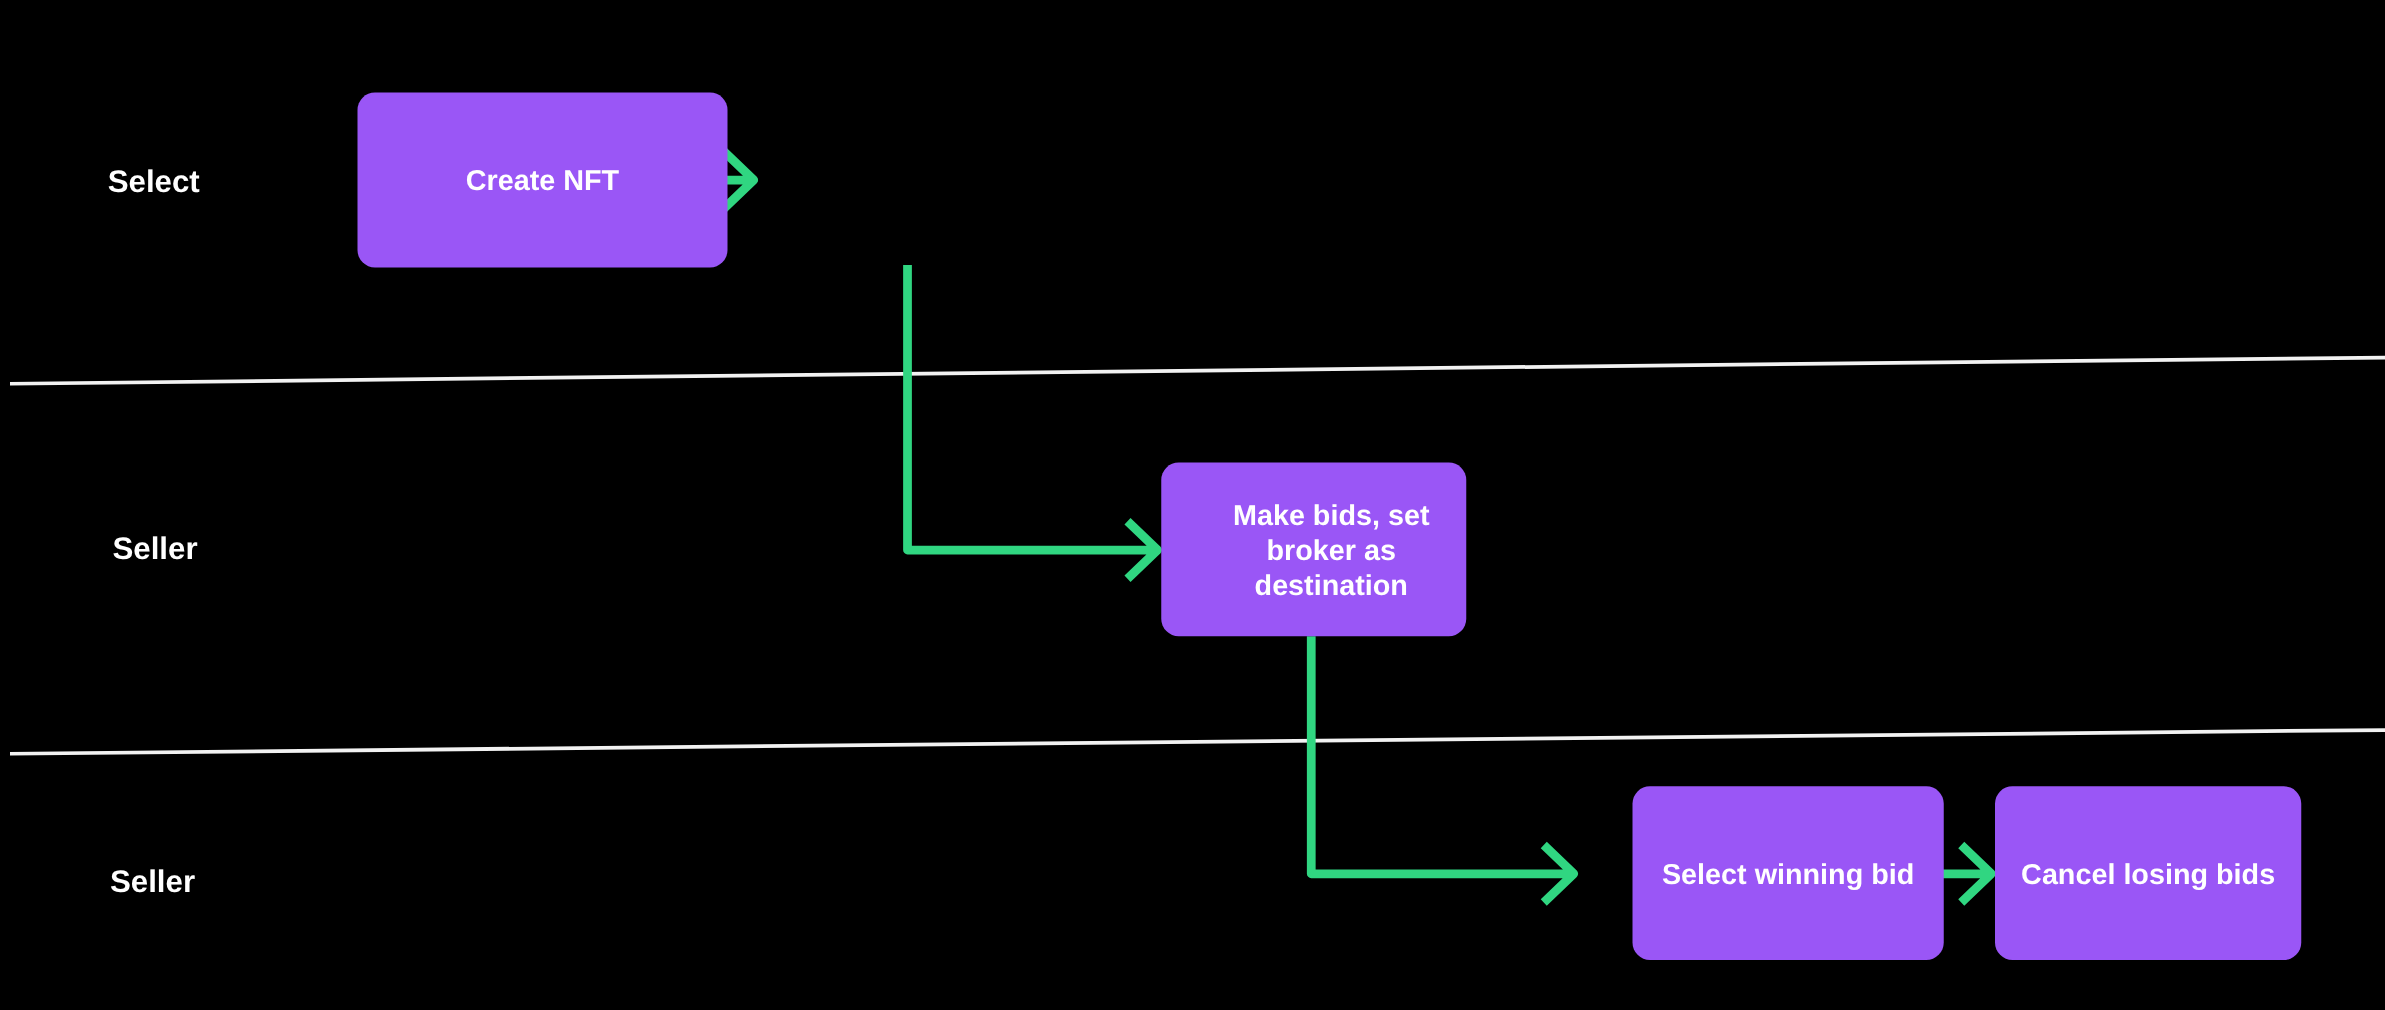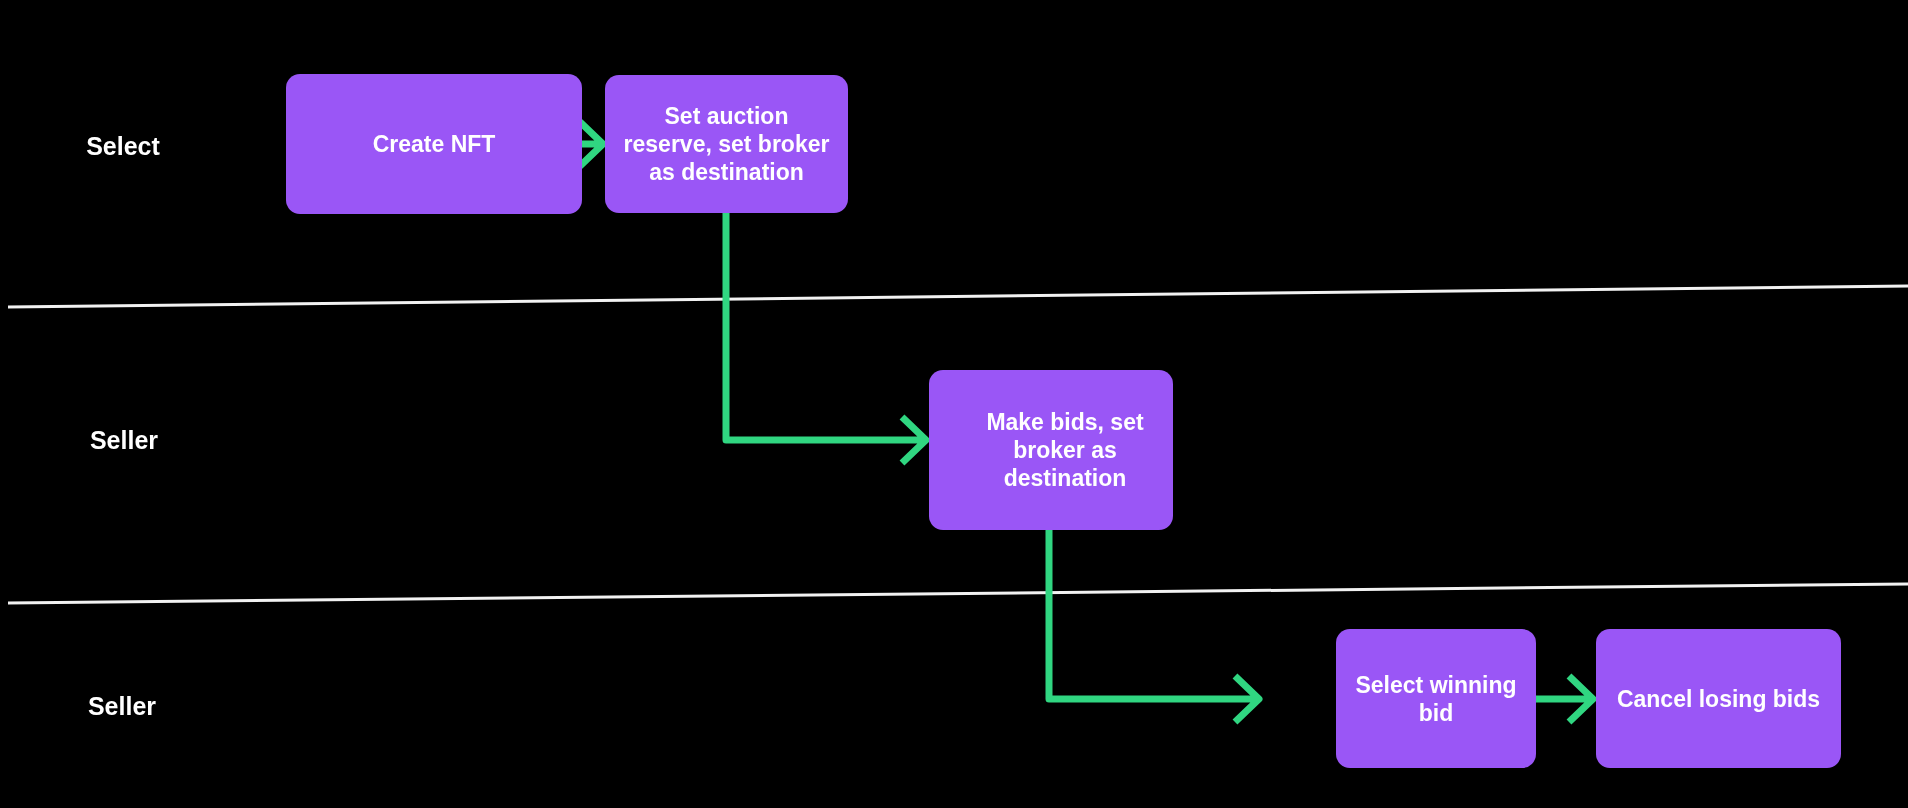--- a/index.html
+++ b/index.html
@@ -85,33 +85,28 @@
   </svg>
 
   <div class="lane-label" style="left:123px; top:146px;">Select</div>
   <div class="lane-label" style="left:124px; top:440px;">Seller</div>
   <div class="lane-label" style="left:122px; top:706px;">Seller</div>
 
   <div class="node" style="left:286px; top:74px; width:296px; height:140px;">
     <span class="node-label">Create NFT</span>
   </div>
 
-  <div class="node" style="left:605px; top:75px; width:243px; height:138px;">
-    <span class="node-label">Set auction
-reserve, set broker
-as destination</span>
-  </div>
 
-  <div class="node" style="left:929px; top:370px; width:244px; height:160px;padding-left:38px;">
+  <div class="node" style="left:929px; top:370px; width:244px; height:139px;padding-left:38px;">
     <span class="node-label">Make bids, set
 broker as
 destination</span>
   </div>
 
-  <div class="node" style="left:1336px; top:629px; width:200px; height:139px;">
+  <div class="node" style="left:1306px; top:629px; width:249px; height:139px;">
     <span class="node-label">Select winning bid</span>
   </div>
 
   <div class="node" style="left:1596px; top:629px; width:245px; height:139px;">
     <span class="node-label">Cancel losing bids</span>
   </div>
 
 </div>
 
 </body></html>

